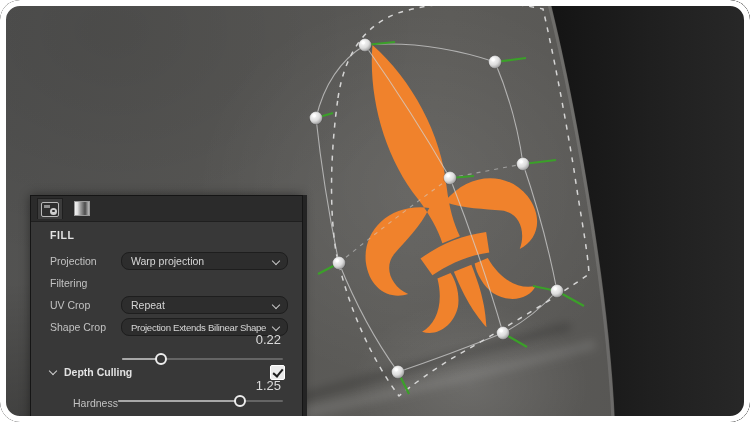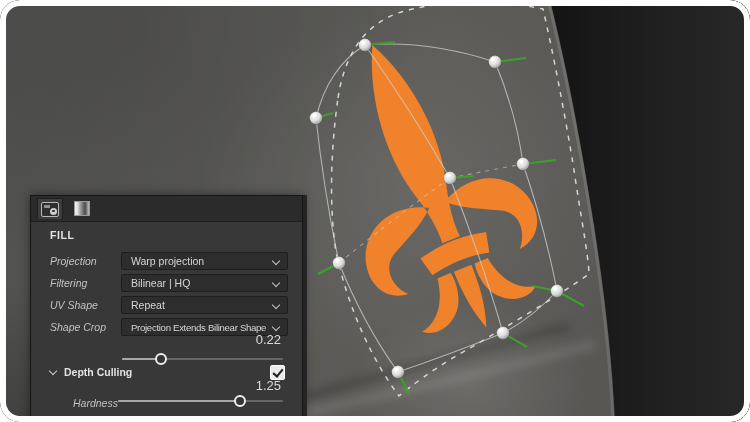--- a/index.html
+++ b/index.html
@@ -31,24 +31,24 @@
   .tab{width:26px;height:21px;display:flex;align-items:center;justify-content:center;}
   .tab.sel{background:#3c3c3c;border:1px solid #1f1f1f;border-bottom:none;box-sizing:border-box;}
   .icon-proj{position:relative;width:16px;height:13px;border:1px solid #b9b9b9;border-radius:2px;background:#2e2e2e;}
   .icon-proj .dots{position:absolute;left:2px;top:2px;width:6px;height:3px;background:#8f8f8f;}
   .icon-proj .gear{position:absolute;right:1px;bottom:1px;width:7px;height:7px;border-radius:50%;background:#cfcfcf;}
   .icon-proj .gear::after{content:"";position:absolute;left:2.2px;top:2.2px;width:2.6px;height:2.6px;border-radius:50%;background:#2e2e2e;}
   .icon-mat{width:14px;height:13px;border:1px solid #9a9a9a;background:linear-gradient(90deg,#f2f2f2 0%,#e0e0e0 18%,#9a9a9a 40%,#4c4c4c 72%,#bdbdbd 100%);}
 
   .p-title{position:absolute;left:19px;top:33px;font-weight:bold;color:#e3e3e3;letter-spacing:.6px;font-size:10.5px;}
 
-  .row-label{position:absolute;left:19px;height:18px;line-height:18px;color:#c2c2c2;white-space:nowrap;font-style:italic;}
+  .row-label{position:absolute;left:19px;height:18px;line-height:18px;color:#c2c2c2;white-space:nowrap;}
   .select{
     position:absolute;left:90px;width:167px;height:18px;box-sizing:border-box;
-    background:#2d2d2d;border:1px solid #1e1e1e;border-radius:2px;
+    background:#2d2d2d;border:1px solid #1e1e1e;border-radius:8px;
     display:flex;align-items:center;padding:0 20px 0 9px;color:#d6d6d6;white-space:nowrap;overflow:hidden;
   }
   .select .chev{position:absolute;right:8px;top:5px;}
   .chev{display:inline-block;width:5px;height:5px;border-right:1.6px solid #c7c7c7;border-bottom:1.6px solid #c7c7c7;transform:rotate(45deg);}
   .tight{font-size:9.6px;letter-spacing:-0.3px;}
 
   .val{position:absolute;right:21px;color:#dadada;font-size:13px;}
   .slider{position:absolute;height:12px;}
   .slider-track{position:absolute;left:0;right:0;top:5px;height:2px;background:#656565;border-radius:1px;}
   .slider-fill{position:absolute;left:0;top:5px;height:2px;background:#a8a8a8;border-radius:1px;}
@@ -185,26 +185,22 @@
 
     <div class="p-title">FILL</div>
 
     <div class="row-label" style="top:56px">Projection</div>
     <div class="select" style="top:56px">
       <span>Warp projection</span>
       <span class="chev"></span>
     </div>
 
     <div class="row-label" style="top:78px">Filtering</div>
-    <div class="select" style="top:78px">
-      <span>Bilinear | HQ</span>
-      <span class="chev"></span>
-    </div>
-
-    <div class="row-label" style="top:100px">UV Shape</div>
+
+    <div class="row-label" style="top:100px">UV Crop</div>
     <div class="select" style="top:100px">
       <span>Repeat</span>
       <span class="chev"></span>
     </div>
 
     <div class="row-label" style="top:122px">Shape Crop</div>
     <div class="select" style="top:122px">
       <span class="tight">Projection Extends Bilinear Shape</span>
       <span class="chev"></span>
     </div>

